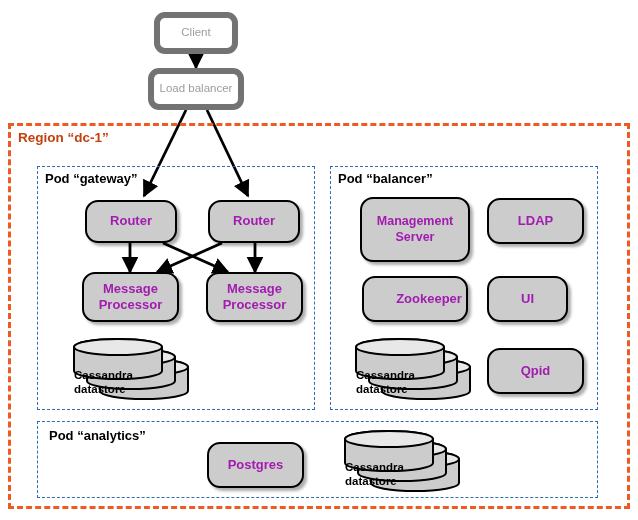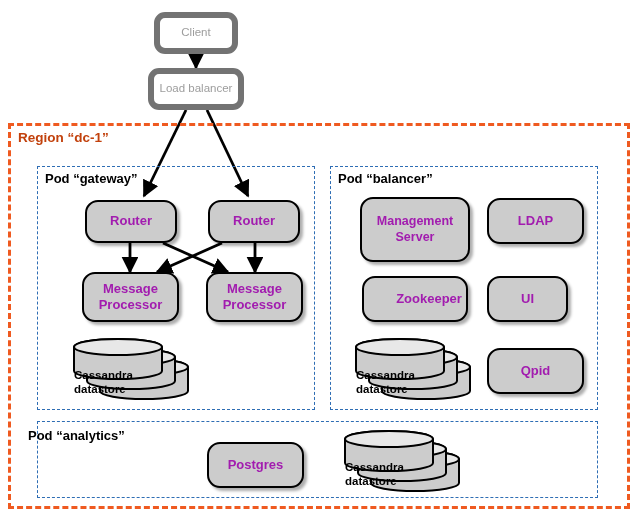--- a/index.html
+++ b/index.html
@@ -223,21 +223,21 @@
       <span>Cassandra</span><br>
       <span>datastore</span>
     </div>
   </div>
 
   <div class="abs comp" style="left:487px; top:348px; width:97px; height:46px;">
     <span>Qpid</span>
   </div>
 
   <div class="abs pod" style="left:37px; top:421px; width:561px; height:77px;"></div>
-  <div class="abs pod-label" style="left:28px; top:428px;">Pod “analytics”</div>
+  <div class="abs pod-label" style="left:49px; top:428px;">Pod “analytics”</div>
 
   <div class="abs comp" style="left:207px; top:442px; width:97px; height:46px;">
     <span>Postgres</span>
   </div>
 
   <div class="ds-stack" style="left:345px; top:431px;">
     <svg width="126" height="62" viewBox="0 0 126 62">
       <g stroke="#000" stroke-width="2" fill="#cccccc">
         <g transform="translate(26,20)">
           <path d="M0,8 a44,8 0 0,1 88,0 l0,24 a44,8 0 0,1 -88,0 z" fill="#cccccc"></path>

